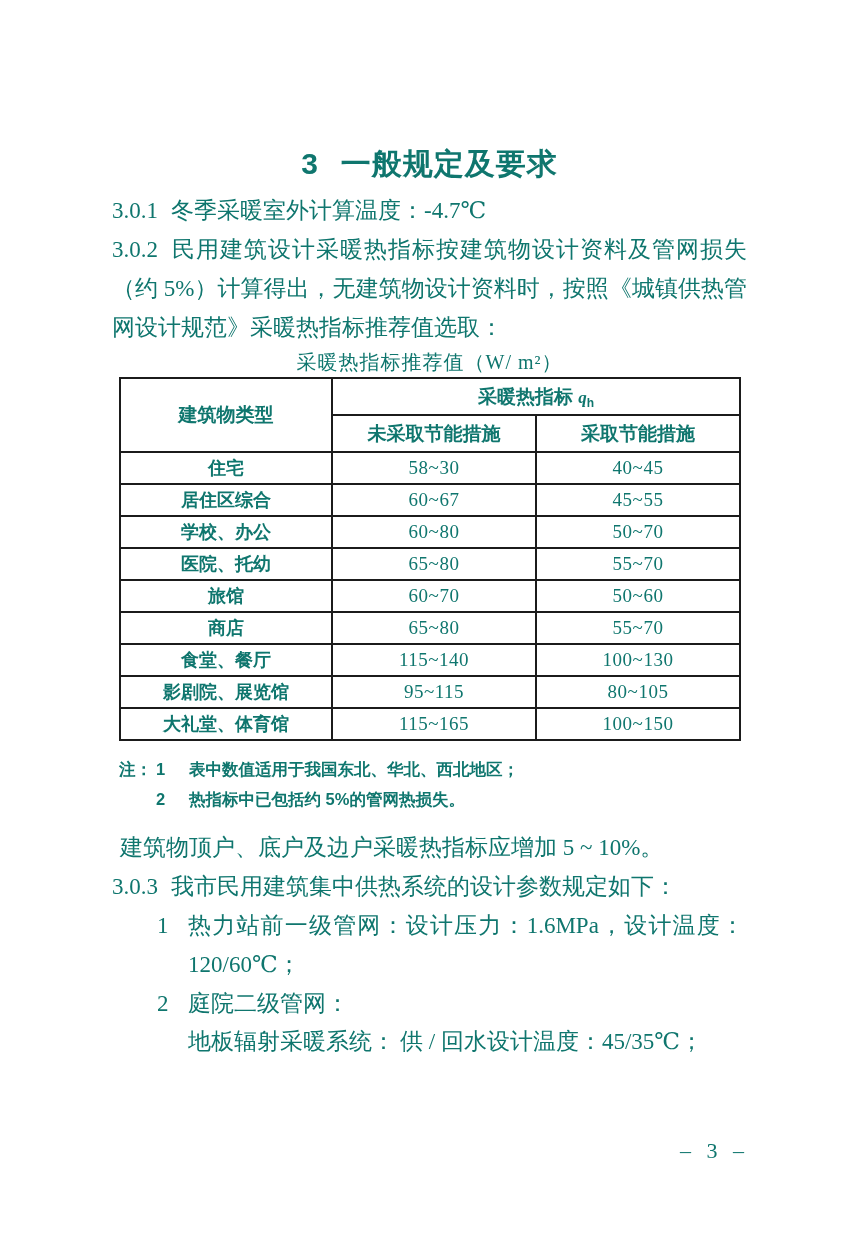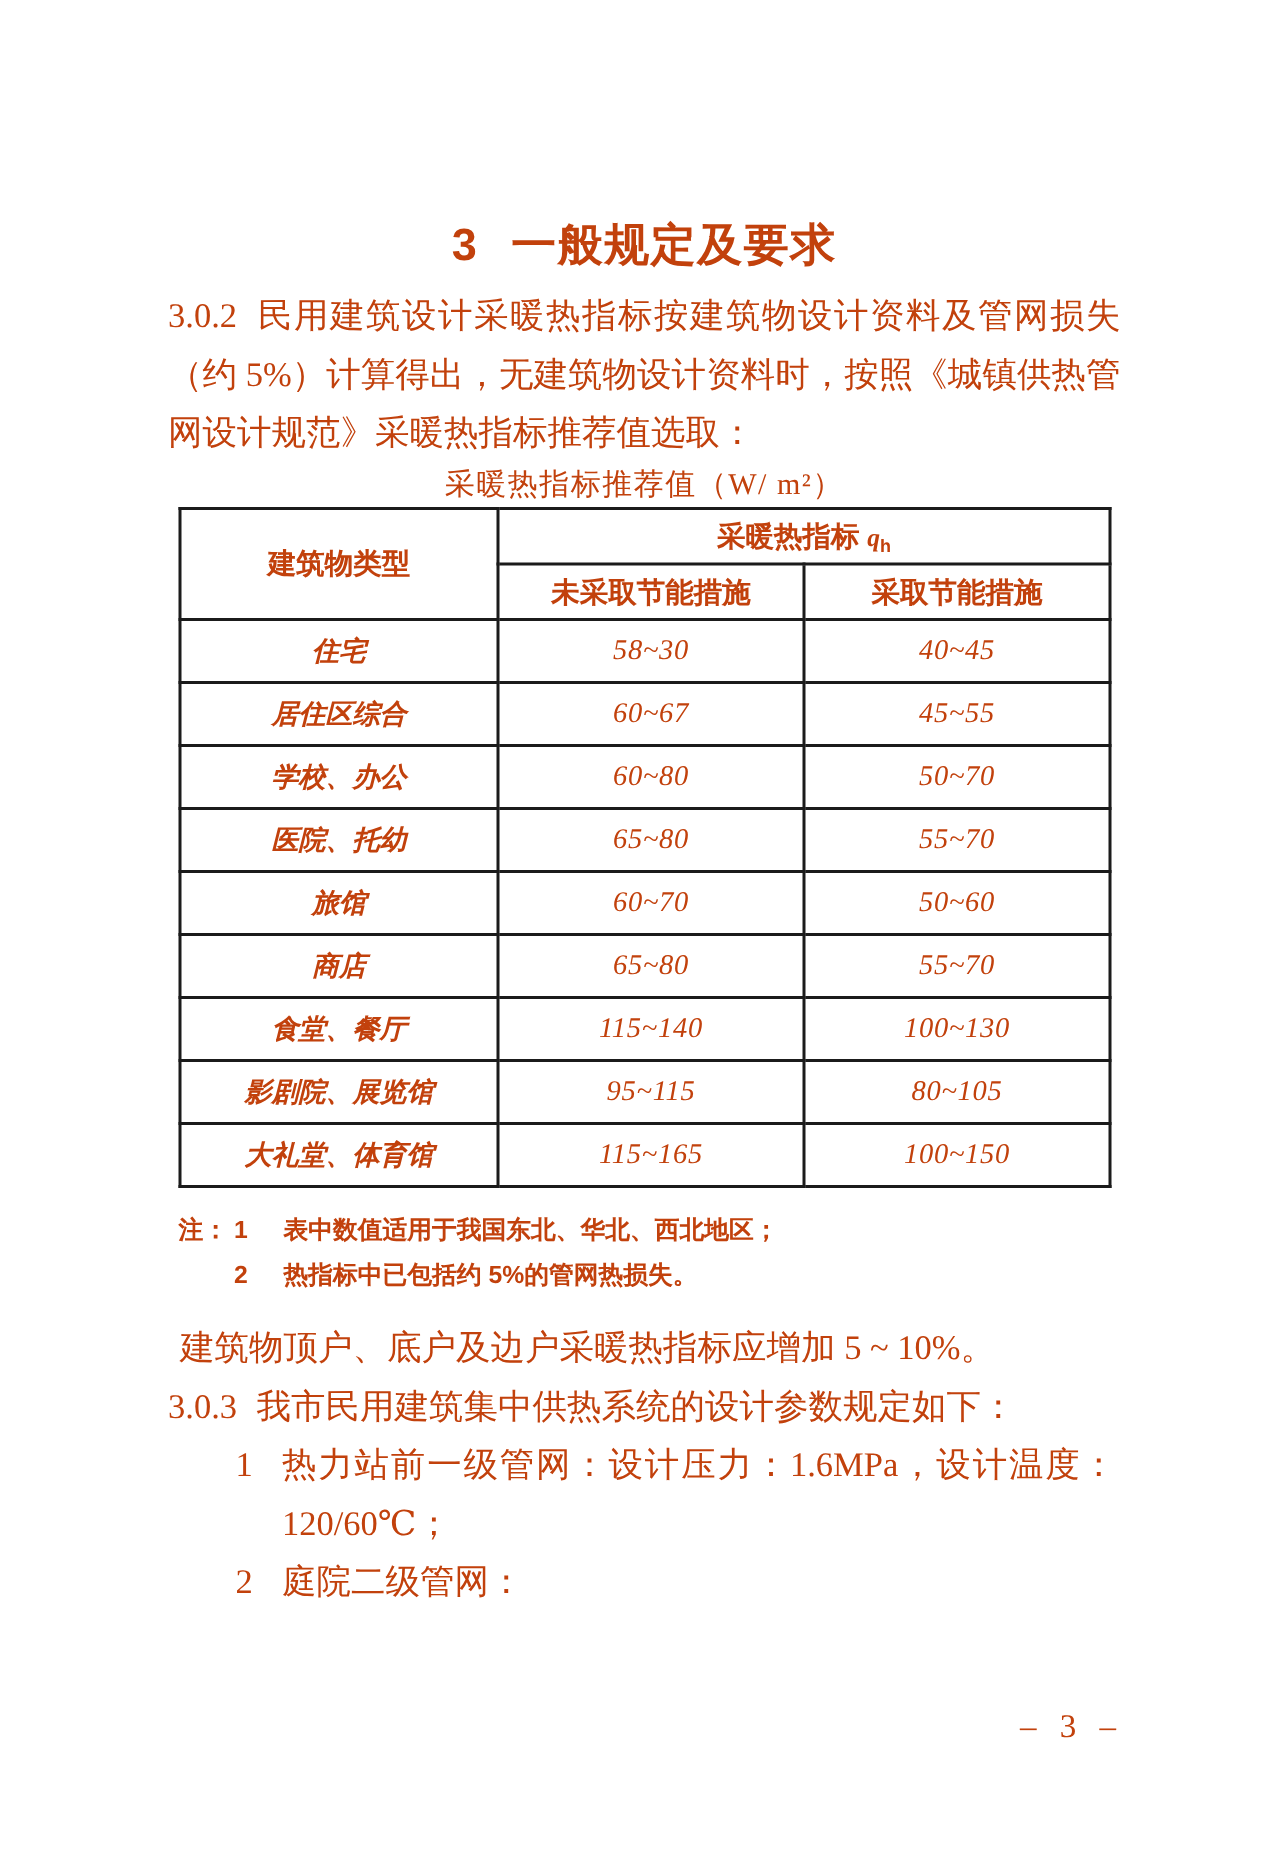--- a/index.html
+++ b/index.html
@@ -1,21 +1,21 @@
 <!DOCTYPE html>
 <html><head>
 <meta charset="utf-8">
 <style>
   html, body { margin: 0; padding: 0; background: #e8e8e8; }
   .page {
     position: relative;
     width: 857px; height: 1241px;
     margin: 0 auto;
     background: #ffffff;
-    color: #c2410c;
+    color: #0f766e;
     font-family: "Liberation Serif", "DejaVu Serif", serif;
     overflow: hidden;
   }
   .content { padding: 146px 110px 0 112px; }
 
   .doc-title {
     font-family: "Liberation Sans", "DejaVu Sans", sans-serif;
     font-weight: bold;
     font-size: 30px;
     line-height: 36px;
@@ -51,21 +51,21 @@
     border: 2px solid #1b1b1b;
   }
   table.heat-table th, table.heat-table td {
     padding: 0;
     text-align: center;
     vertical-align: middle;
   }
   th.h-building { width: 210px; margin-top: 20px; }
   th.h-col { width: 206px; }
   tr.hrow { height: 37px; }
-  tr.drow { height: 42px; font-style: italic; }
+  tr.drow { height: 32px; }
   table.heat-table th {
     font-family: "Liberation Sans", "DejaVu Sans", sans-serif;
     font-weight: bold;
     font-size: 19px;
   }
   td.cell-type {
     font-family: "Liberation Sans", "DejaVu Sans", sans-serif;
     font-weight: bold;
     font-size: 18px;
   }
@@ -107,20 +107,23 @@
 </head>
 <body>
 
 <div class="page">
   <div class="content">
 
     <h1 class="doc-title">
       <span class="title-num">3</span><span>一般规定及要求</span>
     </h1>
 
+    <p class="para">
+      <span class="clause-label">3.0.1</span><span>冬季采暖室外计算温度：-4.7℃</span>
+    </p>
 
     <p class="para">
       <span class="clause-label">3.0.2</span><span>民用建筑设计采暖热指标按建筑物设计资料及管网损失（约 5%）计算得出，无建筑物设计资料时，按照《城镇供热管网设计规范》采暖热指标推荐值选取：</span>
     </p>
 
     <div class="table-caption">采暖热指标推荐值（W/ m²）</div>
 
     <table class="heat-table">
       <tbody>
           <tr class="hrow">
@@ -200,18 +203,22 @@
 
     <div class="plist">
       <div class="list-row">
         <span class="list-num">1</span>
         <span class="list-txt">热力站前一级管网：设计压力：1.6MPa，设计温度：120/60℃；</span>
       </div>
       <div class="list-row">
         <span class="list-num">2</span>
         <span class="list-txt">庭院二级管网：</span>
       </div>
+      <div class="sys-row">
+        <span class="sys-name">地板辐射采暖系统：</span>
+        <span class="sys-value">供 / 回水设计温度：45/35℃；</span>
+      </div>
     </div>
 
   </div>
 
   <div class="page-num">– 3 –</div>
 </div>
 
 </body></html>

